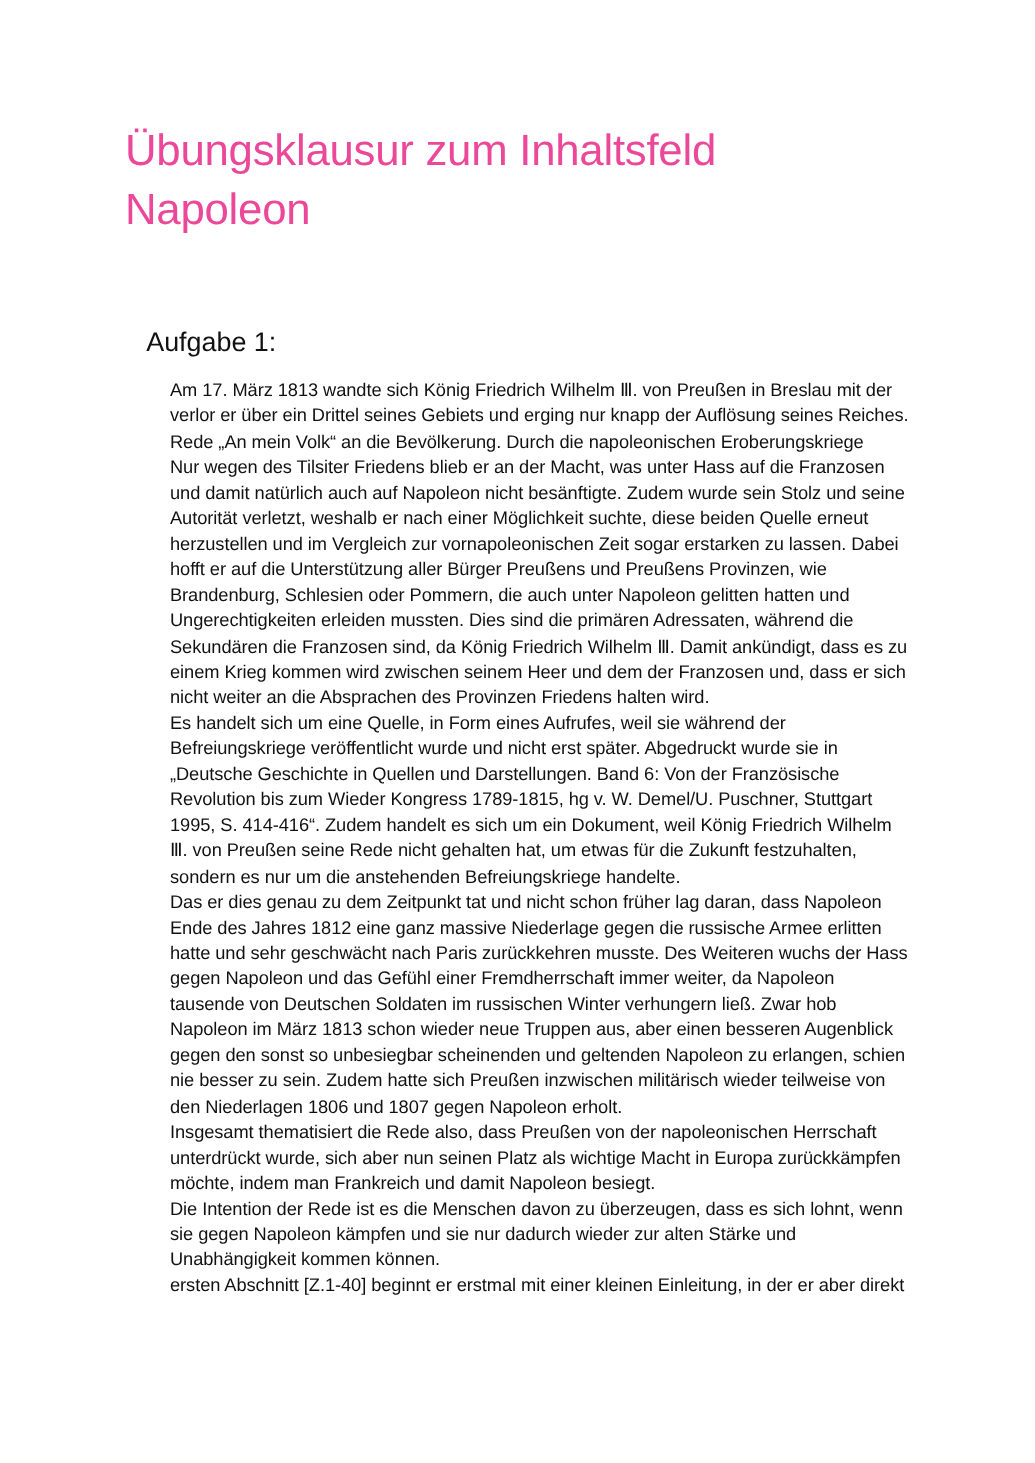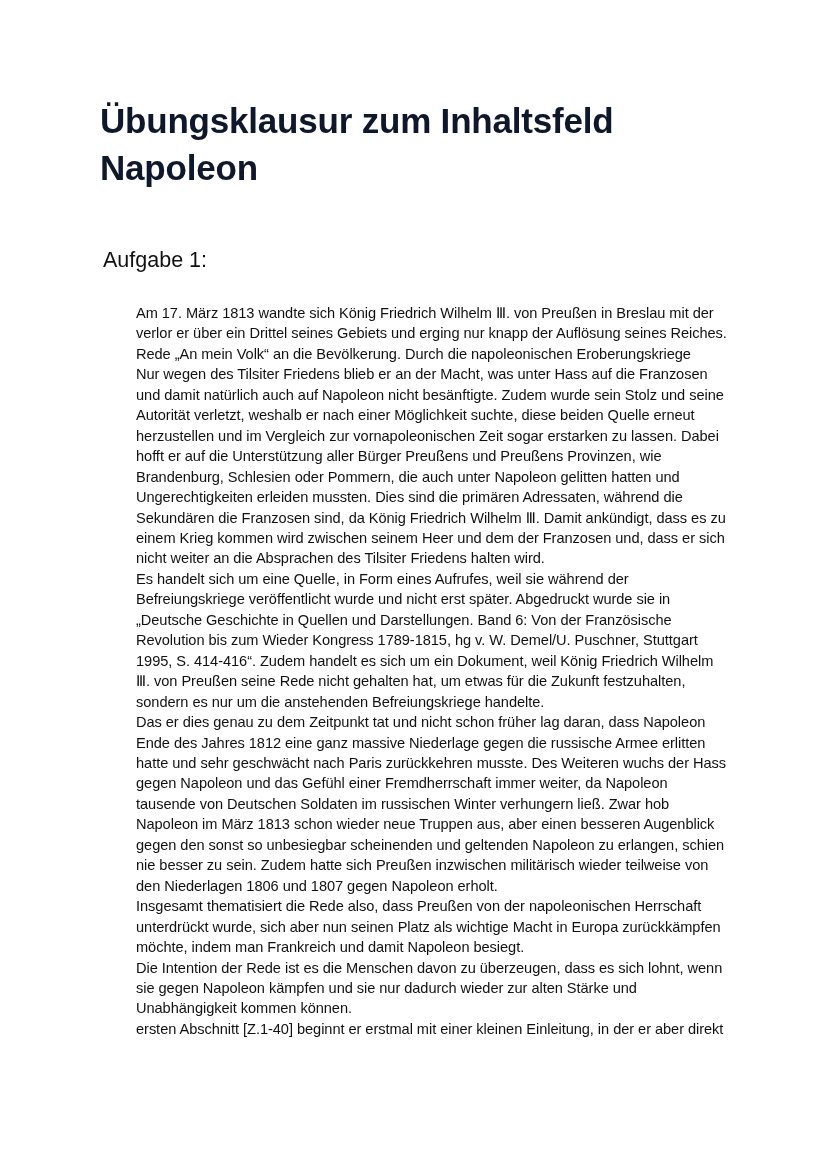--- a/index.html
+++ b/index.html
@@ -21,34 +21,34 @@
       width: 828px;
       height: 1170px;
       background: #ffffff;
     }
     .title {
       position: absolute;
       left: 100px;
       top: 97px;
       font-size: 35px;
       line-height: 47px;
-      font-weight: bold;
+      font-weight: normal;
       margin: 0;
       letter-spacing: -0.2px;
-      color: #0f172a;
+      color: #ec4899;
     }
     .title span { display: block; }
     .heading {
       position: absolute;
       left: 101px;
       top: 244px;
       font-size: 21.5px;
       line-height: 28px;
       font-weight: normal;
-      margin: 2px;
+      margin: 16px;
       color: #111111;
     }
     .body-text {
       position: absolute;
       left: 101px;
       top: 303px;
       width: 640px;
       font-size: 14.6px;
       line-height: 20.45px;
       color: #111111;
@@ -77,21 +77,21 @@
     <span class="line">Rede „An mein Volk“ an die Bevölkerung. Durch die napoleonischen Eroberungskriege</span>
     <span class="line">Nur wegen des Tilsiter Friedens blieb er an der Macht, was unter Hass auf die Franzosen</span>
     <span class="line">und damit natürlich auch auf Napoleon nicht besänftigte. Zudem wurde sein Stolz und seine</span>
     <span class="line">Autorität verletzt, weshalb er nach einer Möglichkeit suchte, diese beiden Quelle erneut</span>
     <span class="line">herzustellen und im Vergleich zur vornapoleonischen Zeit sogar erstarken zu lassen. Dabei</span>
     <span class="line">hofft er auf die Unterstützung aller Bürger Preußens und Preußens Provinzen, wie</span>
     <span class="line">Brandenburg, Schlesien oder Pommern, die auch unter Napoleon gelitten hatten und</span>
     <span class="line">Ungerechtigkeiten erleiden mussten. Dies sind die primären Adressaten, während die</span>
     <span class="line">Sekundären die Franzosen sind, da König Friedrich Wilhelm Ⅲ. Damit ankündigt, dass es zu</span>
     <span class="line">einem Krieg kommen wird zwischen seinem Heer und dem der Franzosen und, dass er sich</span>
-    <span class="line">nicht weiter an die Absprachen des Tilsiter Friedens halten wird.</span>
+    <span class="line">nicht weiter an die Absprachen des Provinzen Friedens halten wird.</span>
     <span class="line">Es handelt sich um eine Quelle, in Form eines Aufrufes, weil sie während der</span>
     <span class="line">Befreiungskriege veröffentlicht wurde und nicht erst später. Abgedruckt wurde sie in</span>
     <span class="line">„Deutsche Geschichte in Quellen und Darstellungen. Band 6: Von der Französische</span>
     <span class="line">Revolution bis zum Wieder Kongress 1789-1815, hg v. W. Demel/U. Puschner, Stuttgart</span>
     <span class="line">1995, S. 414-416“. Zudem handelt es sich um ein Dokument, weil König Friedrich Wilhelm</span>
     <span class="line">Ⅲ. von Preußen seine Rede nicht gehalten hat, um etwas für die Zukunft festzuhalten,</span>
     <span class="line">sondern es nur um die anstehenden Befreiungskriege handelte.</span>
     <span class="line">Das er dies genau zu dem Zeitpunkt tat und nicht schon früher lag daran, dass Napoleon</span>
     <span class="line">Ende des Jahres 1812 eine ganz massive Niederlage gegen die russische Armee erlitten</span>
     <span class="line">hatte und sehr geschwächt nach Paris zurückkehren musste. Des Weiteren wuchs der Hass</span>

